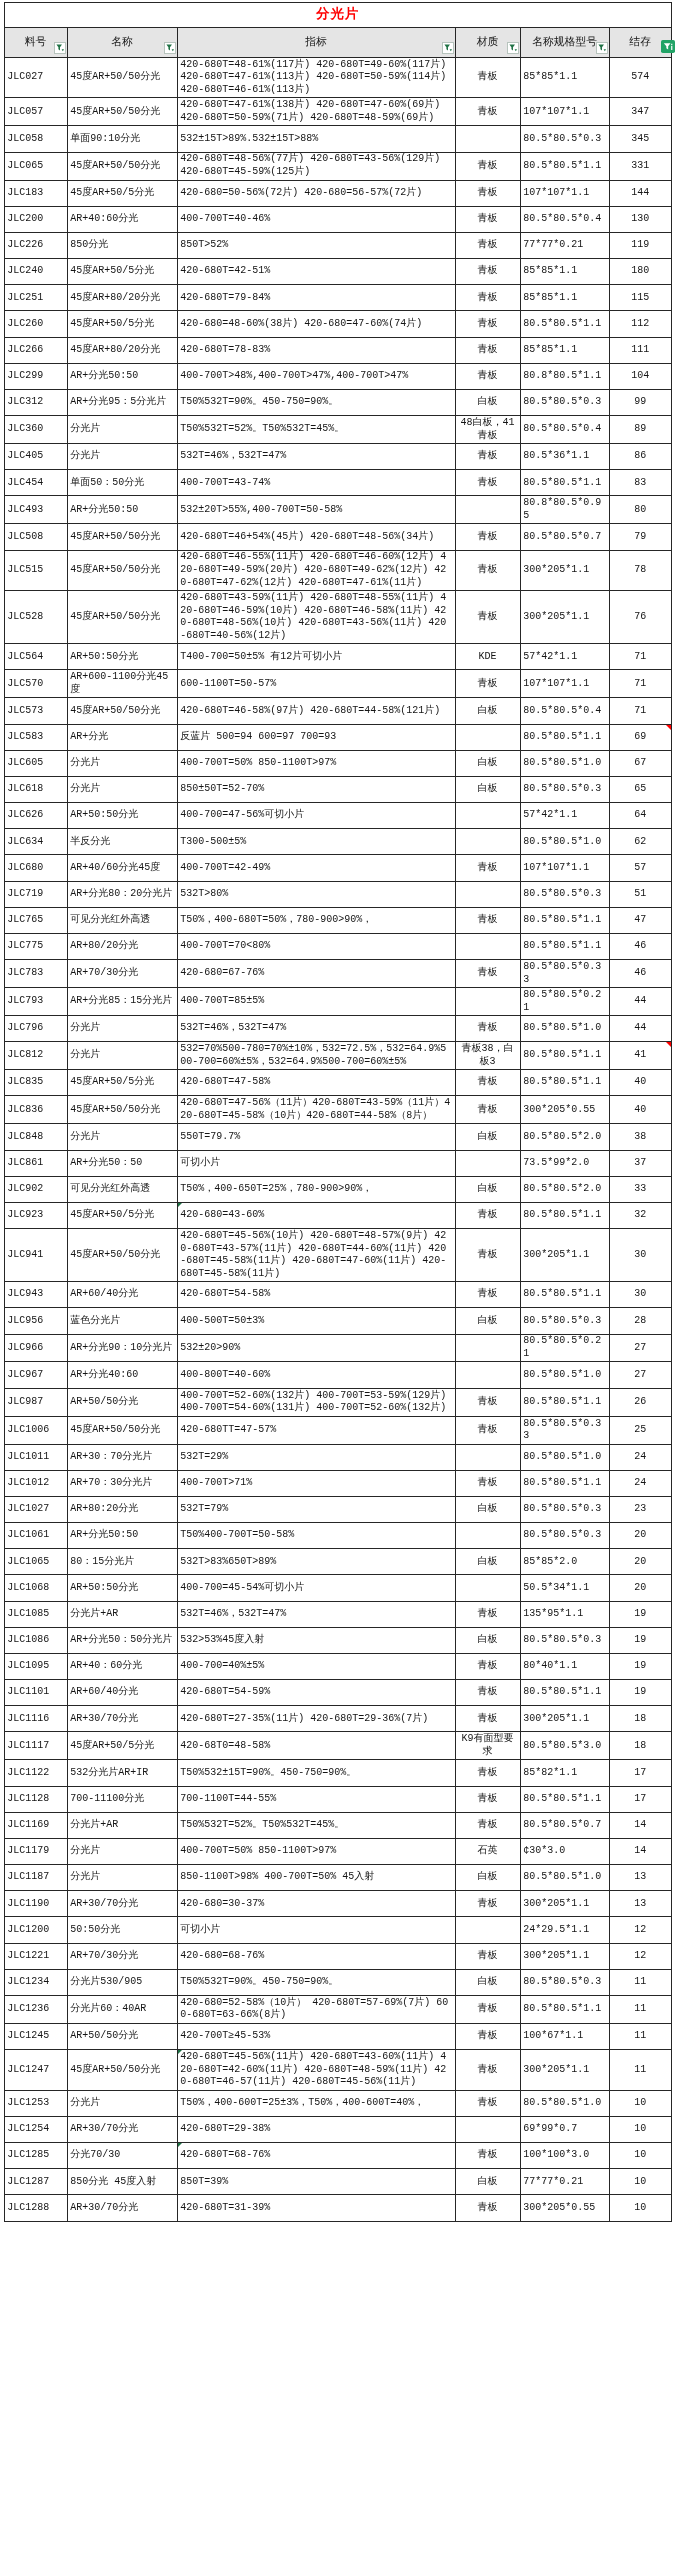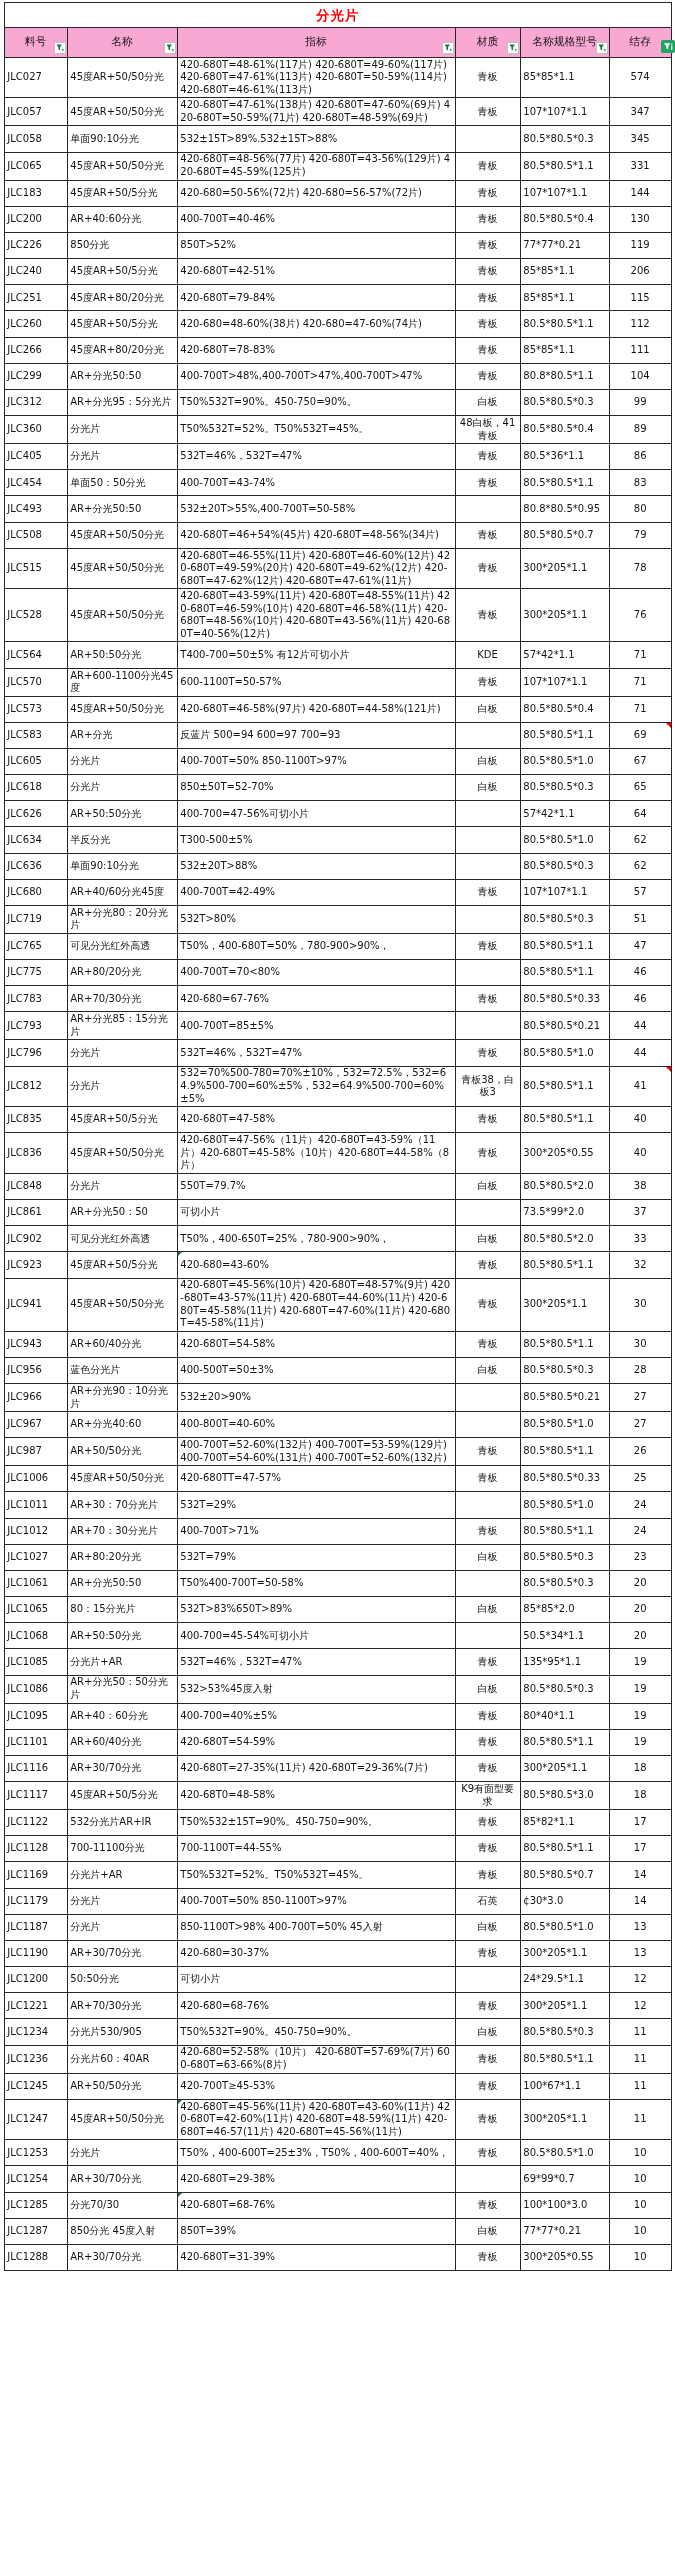--- a/index.html
+++ b/index.html
@@ -1,23 +1,23 @@
 <!DOCTYPE html>
 <html style="font-size:14.4px"><head>
 <meta charset="utf-8">
 <style>
   html,body { margin:0; padding:0; background:#ffffff; }
   body { width:676px; font-family:"DejaVu Sans","Liberation Sans",sans-serif; }
-  .sheet { padding:1.8px 1.8px 5.4px 3.6px; }
+  .sheet { padding:1.8px 1.8px 5.4px 3.6px;font-family:Liberation Mono, monospace; }
   table { border-collapse:collapse; table-layout:fixed; width:668px; }
   td,th { border:0.9px solid #262626; font-size:10px; color:#141414; padding:0.9px 2.7px;
           vertical-align:middle; word-break:break-all; position:relative; }
   .title-cell { border:0.9px solid #262626; font-size:13.5px; font-weight:bold;
                 text-align:center; height:22.5px; letter-spacing:0.9px; }
-  th { font-weight:400; font-size:10.8px; text-align:center; height:27px; background:#f9a8d4; }
+  th { font-weight:400; font-size:10.8px; text-align:center; height:27px; background:#e5e5e5; }
   td { height:23.4px; line-height:12.6px; }
   .c-id   { text-align:left; }
   .c-name { text-align:left; }
   .c-spec { text-align:left; }
   .c-mat  { text-align:center; }
   .c-model{ text-align:left; }
   .c-qty  { text-align:center; }
   
   .filter-btn { position:absolute; right:0.9px; bottom:2.7px; width:11.7px; height:11.7px;
                 background:#ffffff; border:0.9px solid #b7c4bd; display:flex;
@@ -163,21 +163,21 @@
           <td class="c-mat">青板</td>
           <td class="c-model">77*77*0.21</td>
           <td class="c-qty">119</td>
         </tr>
         <tr>
           <td class="c-id">JLC240</td>
           <td class="c-name">45度AR+50/5分光</td>
           <td class="c-spec">420-680T=42-51%</td>
           <td class="c-mat">青板</td>
           <td class="c-model">85*85*1.1</td>
-          <td class="c-qty">206</td>
+          <td class="c-qty">180</td>
         </tr>
         <tr>
           <td class="c-id">JLC251</td>
           <td class="c-name">45度AR+80/20分光</td>
           <td class="c-spec">420-680T=79-84%</td>
           <td class="c-mat">青板</td>
           <td class="c-model">85*85*1.1</td>
           <td class="c-qty">115</td>
         </tr>
         <tr>
@@ -326,28 +326,20 @@
         </tr>
         <tr>
           <td class="c-id">JLC634</td>
           <td class="c-name">半反分光</td>
           <td class="c-spec">T300-500±5%</td>
           <td class="c-mat"></td>
           <td class="c-model">80.5*80.5*1.0</td>
           <td class="c-qty">62</td>
         </tr>
         <tr>
-          <td class="c-id">JLC636</td>
-          <td class="c-name">单面90:10分光</td>
-          <td class="c-spec">532±20T&gt;88%</td>
-          <td class="c-mat"></td>
-          <td class="c-model">80.5*80.5*0.3</td>
-          <td class="c-qty">62</td>
-        </tr>
-        <tr>
           <td class="c-id">JLC680</td>
           <td class="c-name">AR+40/60分光45度</td>
           <td class="c-spec">400-700T=42-49%</td>
           <td class="c-mat">青板</td>
           <td class="c-model">107*107*1.1</td>
           <td class="c-qty">57</td>
         </tr>
         <tr>
           <td class="c-id">JLC719</td>
           <td class="c-name">AR+分光80：20分光片</td>

